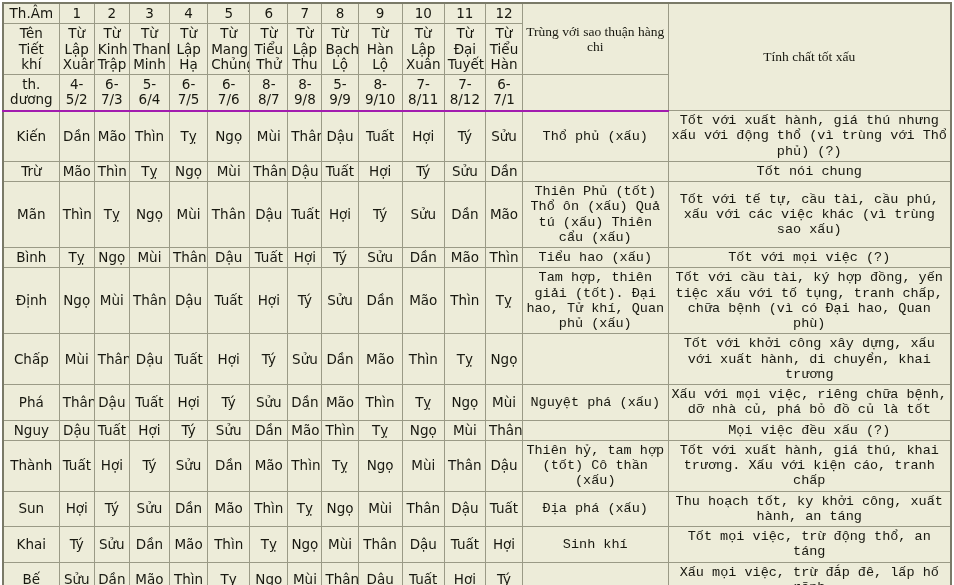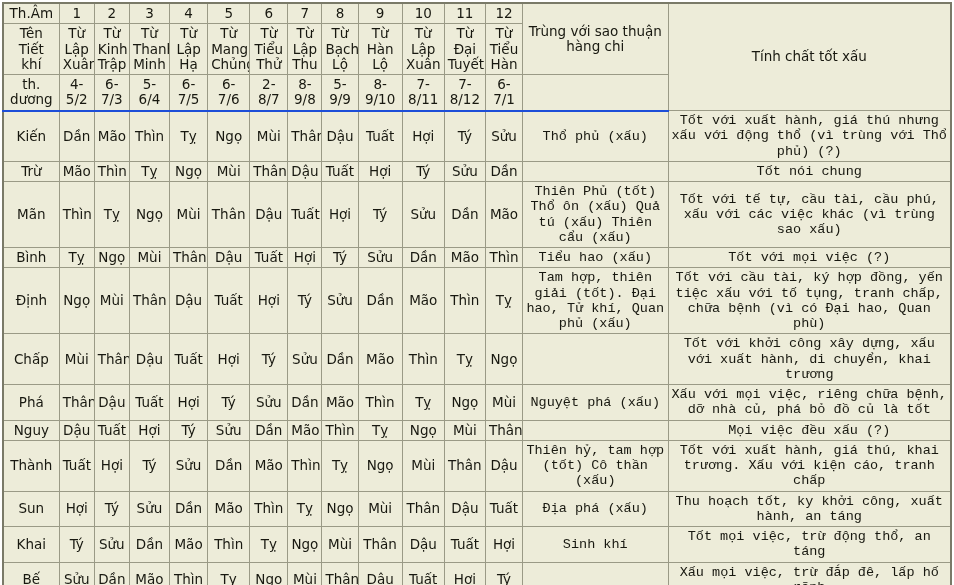--- a/index.html
+++ b/index.html
@@ -35,21 +35,21 @@
     font-size: 13.5px;
     line-height: 1.13;
     padding: 2px 3px;
     text-align: center;
     vertical-align: middle;
     overflow: hidden;
     white-space: normal;
   }
   td.sepR, th.sepR { border-right: 2px solid #7a7a68; }
   
-  tr.hr-bot > td, tr.hr-bot > th { border-bottom: 2px solid #1d4ed8; }
+  tr.hr-bot > td, tr.hr-bot > th { border-bottom: 2px solid #a21caf; }
 
   th.hnum {
     font-weight: bold;
     font-size: 14.5px;
   }
   th.hcorner {
     font-weight: bold;
     font-size: 14px;
   }
   td.rowlabel {
@@ -67,20 +67,21 @@
     text-align: left;
     font-size: 13.5px;
     line-height: 1.18;
     padding-left: 5px;
     padding-right: 4px;
     font-family: Liberation Mono, monospace;
   }
   td.descbig {
     text-align: center;
     font-size: 14.5px;
+    font-family: Liberation Serif, serif;
   }
   td.zodiac {
     font-size: 13.5px;
   }
   .multiline { white-space: pre-line; }
 </style>
 </head>
 <body>
 
 <div id="root">
@@ -138,21 +139,21 @@
         <td class="tietkhi sepR">Từ Tiểu Hàn</td>
       </tr>
 
       <tr class="hr-bot">
         <th class="hcorner sepR">th. dương</th>
         <td class="duong">4-5/2</td>
         <td class="duong">6-7/3</td>
         <td class="duong sepR">5-6/4</td>
         <td class="duong">6-7/5</td>
         <td class="duong">6-7/6</td>
-        <td class="duong sepR">2-8/7</td>
+        <td class="duong sepR">8-8/7</td>
         <td class="duong">8-9/8</td>
         <td class="duong">5-9/9</td>
         <td class="duong sepR">8-9/10</td>
         <td class="duong">7-8/11</td>
         <td class="duong">7-8/12</td>
         <td class="duong sepR">6-7/1</td>
         <td class="desc sepR"></td>
       </tr>
     </tbody>
     <tbody id="body-rows">

